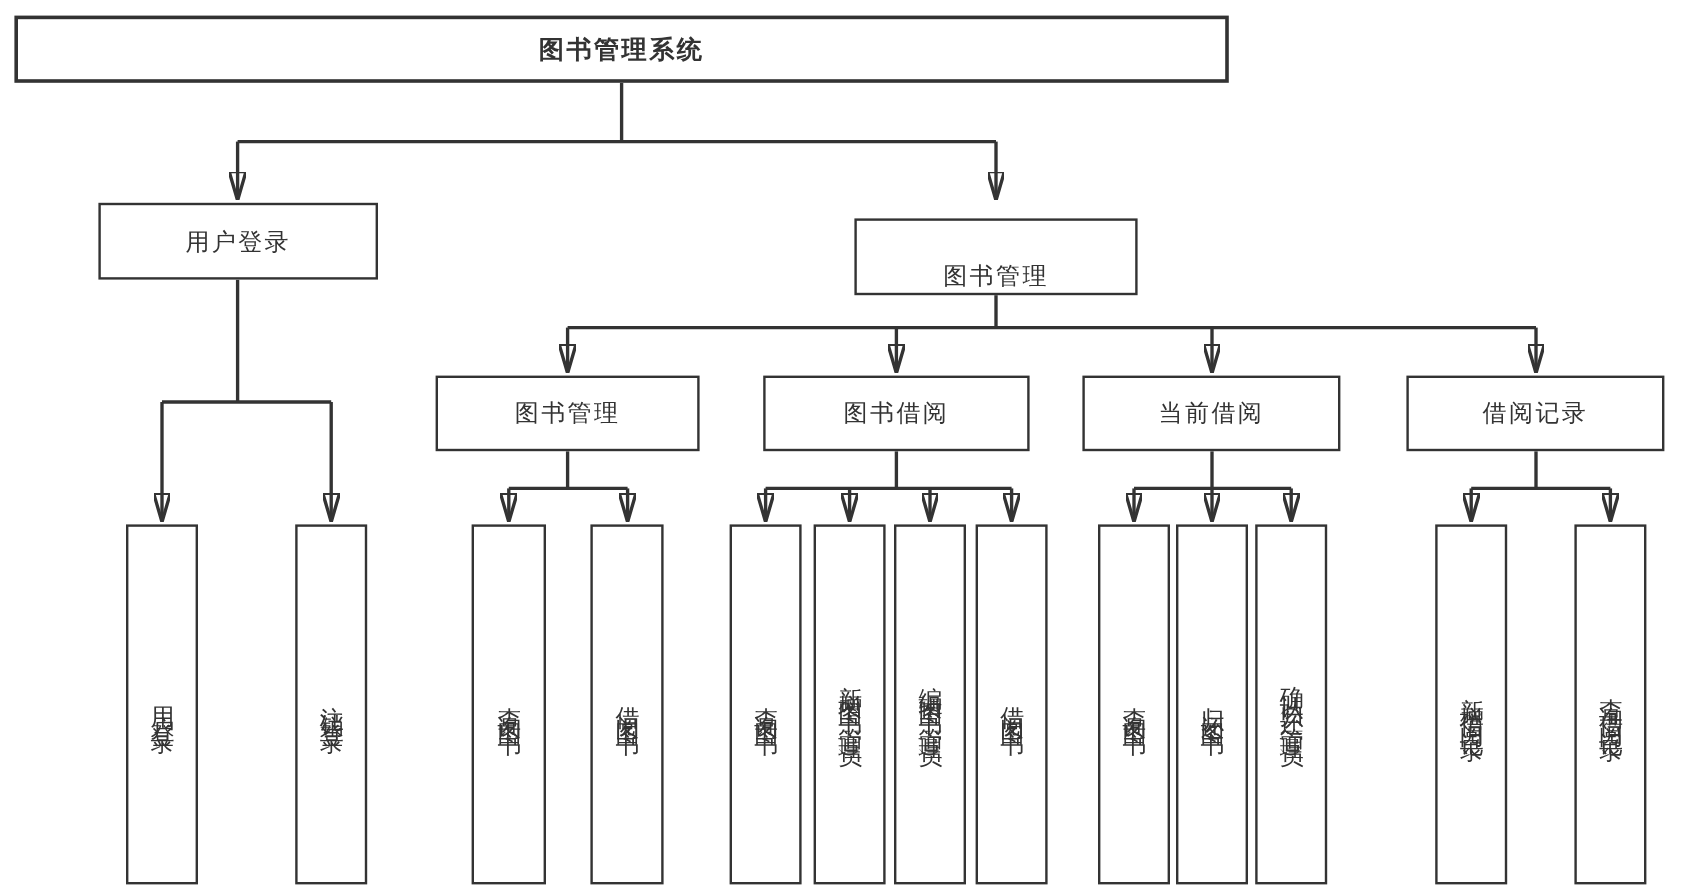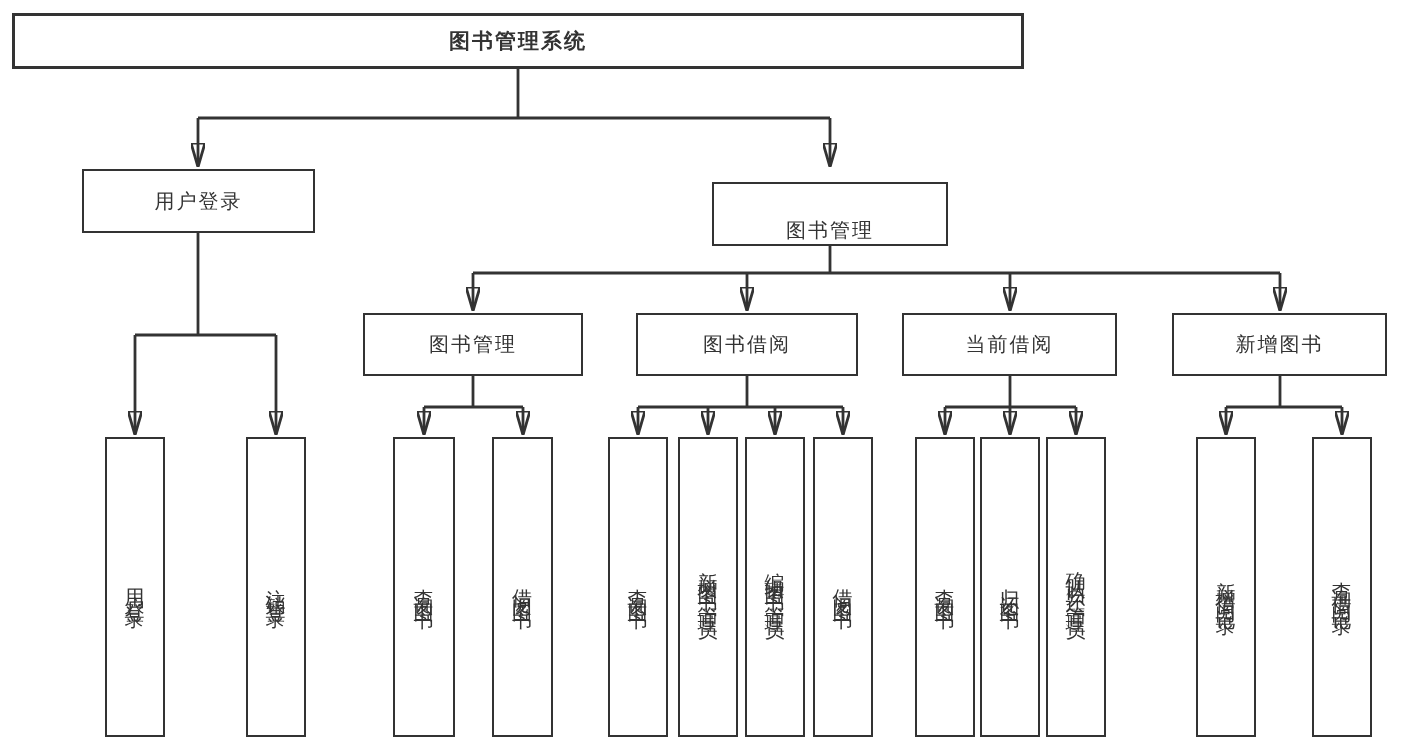--- a/index.html
+++ b/index.html
@@ -122,21 +122,21 @@
   <div class="hbox" style="left:363px;top:313px;width:220px;height:63px;">
     <span>图书管理</span>
   </div>
   <div class="hbox" style="left:636px;top:313px;width:222px;height:63px;justify-content:center;">
     <span>图书借阅</span>
   </div>
   <div class="hbox" style="left:902px;top:313px;width:215px;height:63px;">
     <span>当前借阅</span>
   </div>
   <div class="hbox" style="left:1172px;top:313px;width:215px;height:63px;">
-    <span>新增图书</span>
+    <span>借阅记录</span>
   </div>
 
   <div class="vbox" style="left:105px;width:60px;">
     <span>用户登录</span>
   </div>
   <div class="vbox" style="left:246px;width:60px;">
     <span>注销登录</span>
   </div>
 
   <div class="vbox" style="left:393px;width:62px;">

